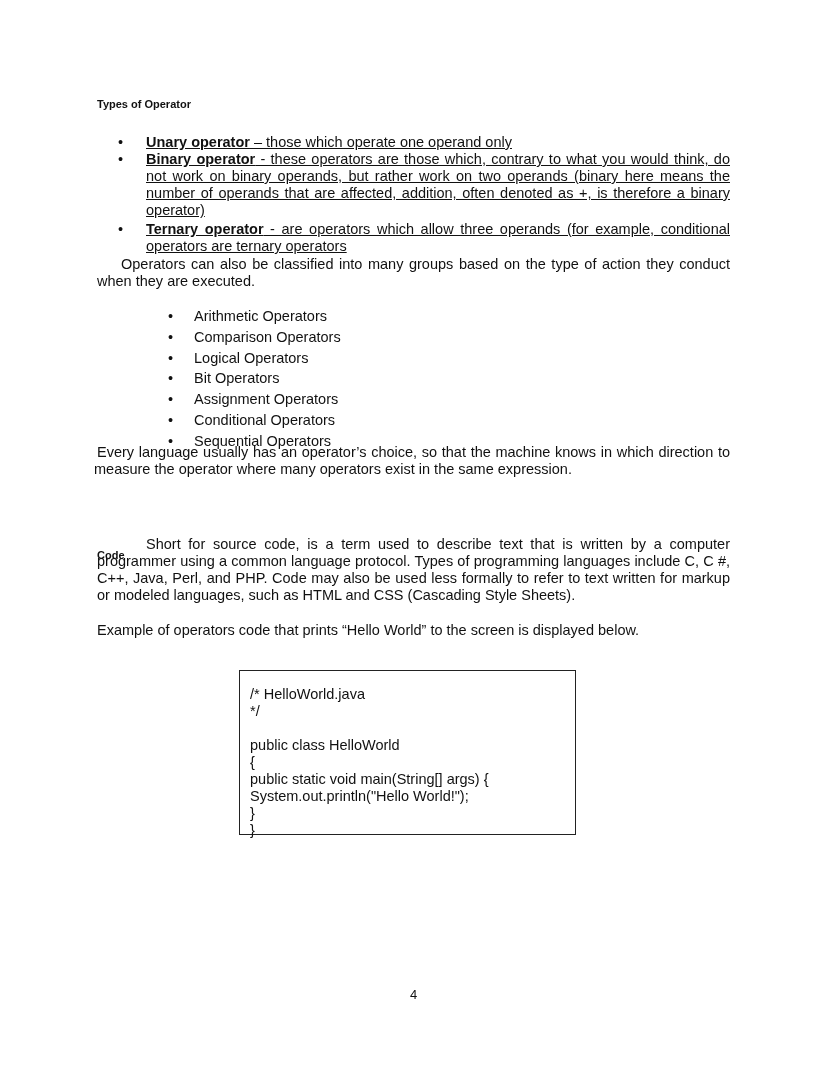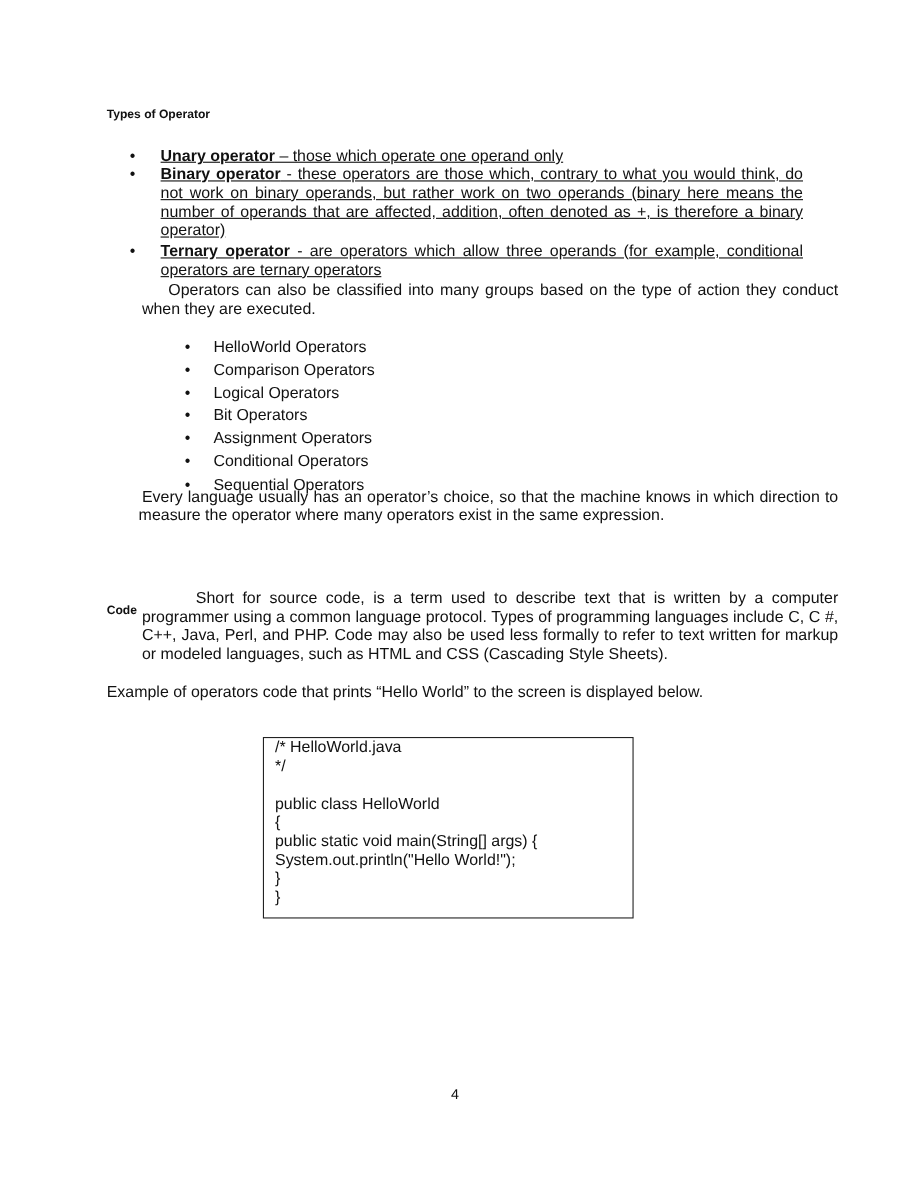--- a/index.html
+++ b/index.html
@@ -3,31 +3,31 @@
 <meta charset="utf-8">
 <style>
   html, body { margin: 0; padding: 0; }
   body {
     width: 828px; height: 1071px; background: #ffffff; position: relative;
     font-family: "Liberation Sans", sans-serif; color: #111; font-size: 14.5px;
     overflow: hidden;
   }
   .abs { position: absolute; }
   .heading { font-weight: bold; font-size: 11px; }
-  .para { text-align: justify; line-height: 17px; margin-left: 32px; }
+  .para { text-align: justify; line-height: 17px; }
   .bul { position: absolute; left: 118px; width: 612px; line-height: 17px; }
   .bul .dot { position: absolute; left: 0; top: 0; }
   .bul .txt { position: absolute; left: 28px; right: 0; text-align: justify; text-decoration: underline; }
   .bul b { font-weight: bold; }
   .sub { position: absolute; left: 168px; line-height: 20.7px; }
   .sub .dot { position: absolute; left: 0; }
   .sub .txt { position: absolute; left: 26px; white-space: nowrap; }
   .codebox {
     position: absolute; left: 239px; top: 670px; width: 337px; height: 165px;
-    border: 1.2px solid #222; box-sizing: border-box; padding: 1px 10px;
+    border: 1.2px solid #222; box-sizing: border-box; padding: 15px 10px;
   }
   .codebox .line { height: 17px; line-height: 17px; white-space: pre; font-size: 14.5px; }
 </style>
 </head>
 <body>
 
 <div>
 
   <div class="abs heading" style="left:97px; top:98px;">Types of Operator</div>
 
@@ -41,21 +41,21 @@
   </div>
   <div class="bul" style="top:221px;">
     <span class="dot">•</span>
     <div class="txt"><b>Ternary operator</b><span> - are operators which allow three operands (for example, conditional operators are ternary operators</span></div>
   </div>
 
   <div class="abs para" style="left:97px; top:256px; width:633px; text-indent:24px;">Operators can also be classified into many groups based on the type of action they conduct when they are executed.</div>
 
   <div class="sub" style="top:306px;">
       <span class="dot">•</span>
-      <span class="txt">HelloWorld Operators</span>
+      <span class="txt">Arithmetic Operators</span>
     </div>
   <div class="sub" style="top:327px;">
       <span class="dot">•</span>
       <span class="txt">Comparison Operators</span>
     </div>
   <div class="sub" style="top:348px;">
       <span class="dot">•</span>
       <span class="txt">Logical Operators</span>
     </div>
   <div class="sub" style="top:368px;">

